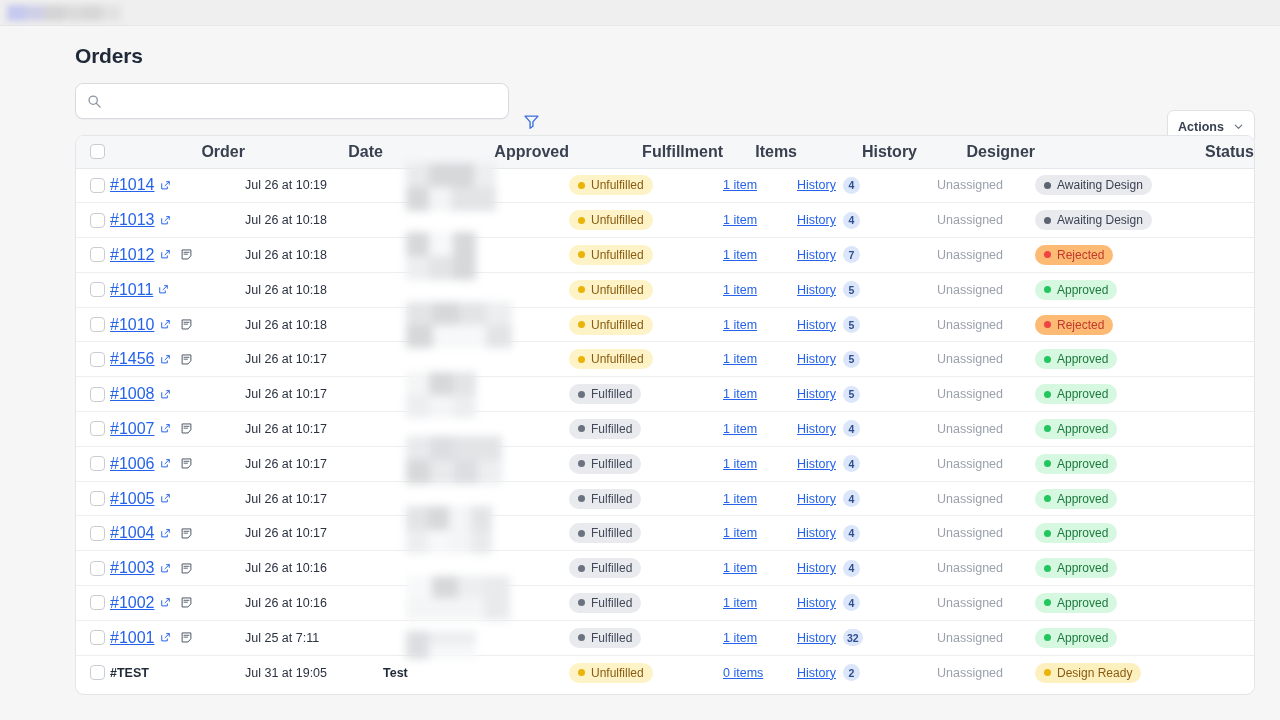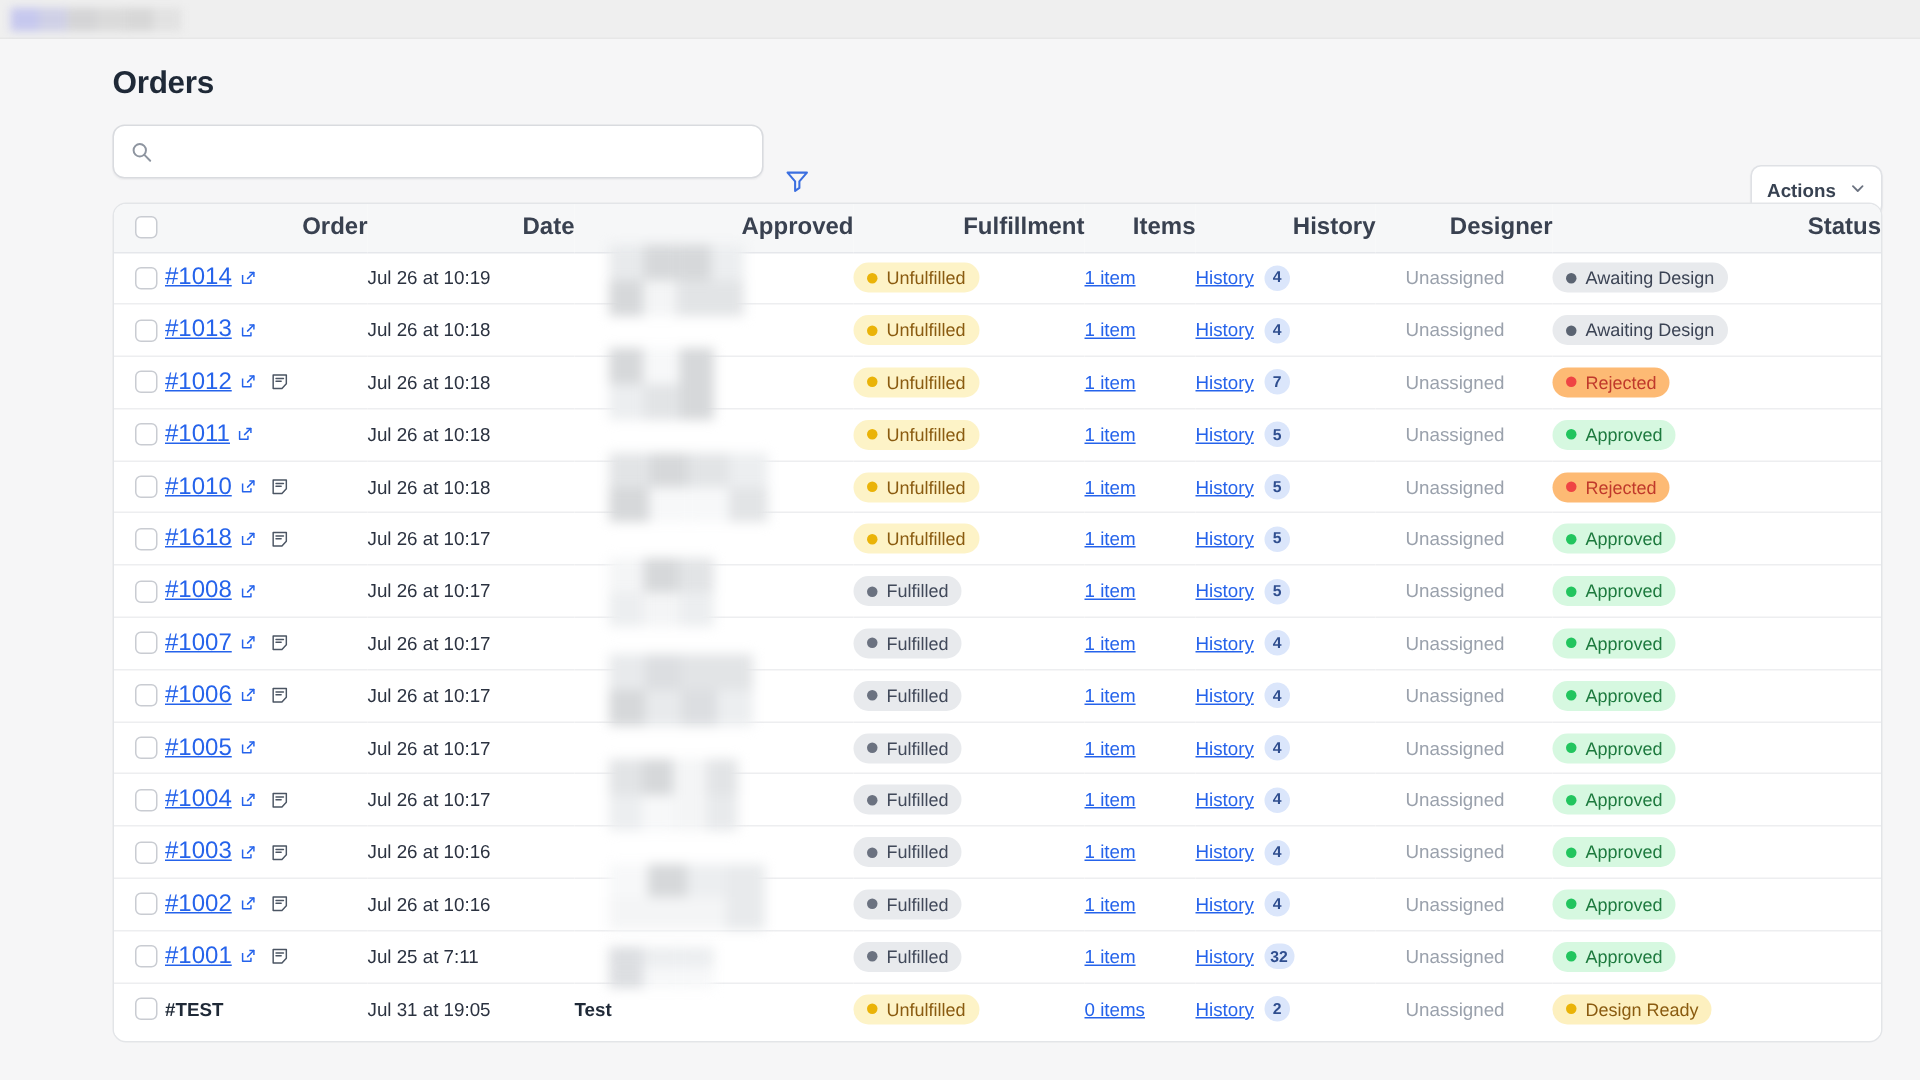--- a/index.html
+++ b/index.html
@@ -506,21 +506,21 @@
                 <span class="dot"></span>
                 <span>Rejected</span>
               </span></td>
           </tr>
           <tr>
             <td class="c-check">
               <span class="cbx"></span>
             </td>
             <td class="c-order">
               <span class="ordercell">
-                <a class="olink">#1618</a>
+                <a class="olink">#1456</a>
                 <span class="ext-icon"><svg viewBox="0 0 14 14" width="11" height="11">
                     <path d="M2.2 4.2v7.1h7.1V8.2" fill="none" stroke="#2563eb" stroke-width="1.25" stroke-linejoin="round"></path>
                     <path d="M6.4 7.3 L11.6 2.2" fill="none" stroke="#2563eb" stroke-width="1.25" stroke-linecap="round"></path>
                     <path d="M7.9 2.1h3.9v3.9" fill="none" stroke="#2563eb" stroke-width="1.25" stroke-linejoin="round"></path>
                   </svg></span>
                 <span class="note-icon"><svg viewBox="0 0 16 16" width="13" height="13">
                     <path d="M2.6 2.4h10.8v7.2l-3.6 3.9H2.6z" fill="none" stroke="#4b5563" stroke-width="1.2" stroke-linejoin="round"></path>
                     <line x1="4.9" y1="5.3" x2="11.1" y2="5.3" stroke="#4b5563" stroke-width="1.1" stroke-linecap="round"></line>
                     <line x1="4.9" y1="7.6" x2="9.2" y2="7.6" stroke="#4b5563" stroke-width="1.1" stroke-linecap="round"></line>
                   </svg></span>

